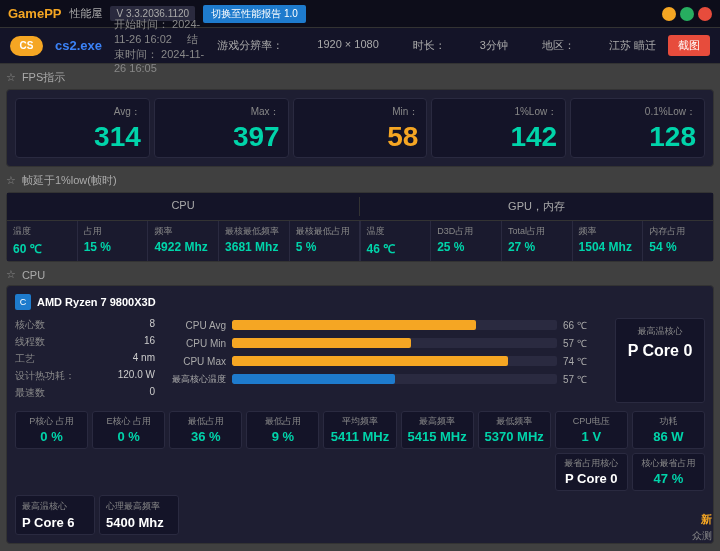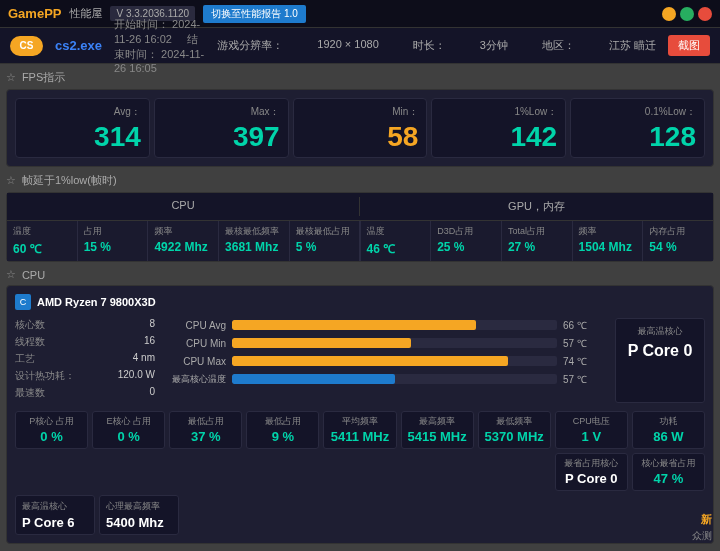--- a/index.html
+++ b/index.html
@@ -558,21 +558,21 @@
         <div class="metric-cell">
           <div class="metric-label">P核心 占用</div>
           <div class="metric-value">0 %</div>
         </div>
         <div class="metric-cell">
           <div class="metric-label">E核心 占用</div>
           <div class="metric-value">0 %</div>
         </div>
         <div class="metric-cell">
           <div class="metric-label">最低占用</div>
-          <div class="metric-value">37 %</div>
+          <div class="metric-value">36 %</div>
         </div>
         <div class="metric-cell">
           <div class="metric-label">最低占用</div>
           <div class="metric-value">9 %</div>
         </div>
         <div class="metric-cell">
           <div class="metric-label">平均频率</div>
           <div class="metric-value">5411 MHz</div>
         </div>
         <div class="metric-cell">

